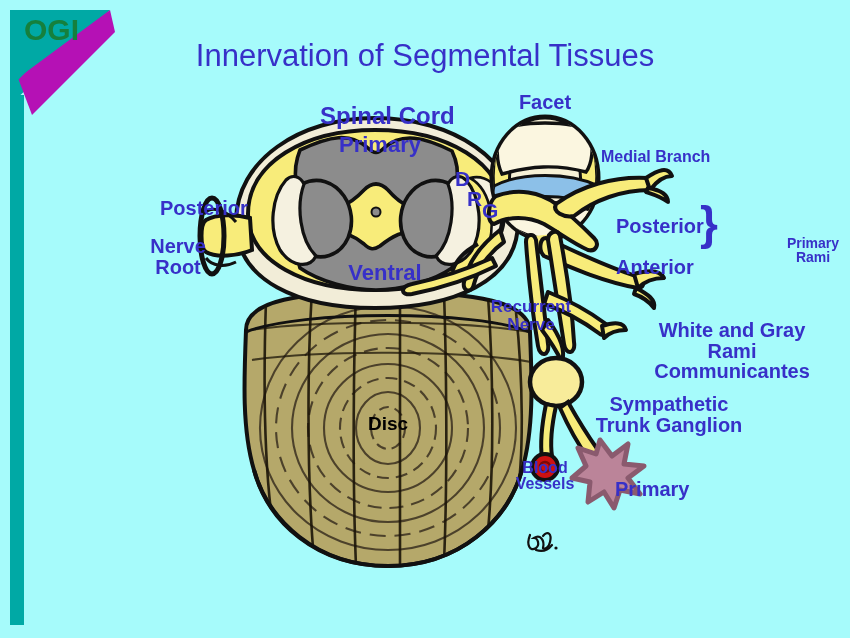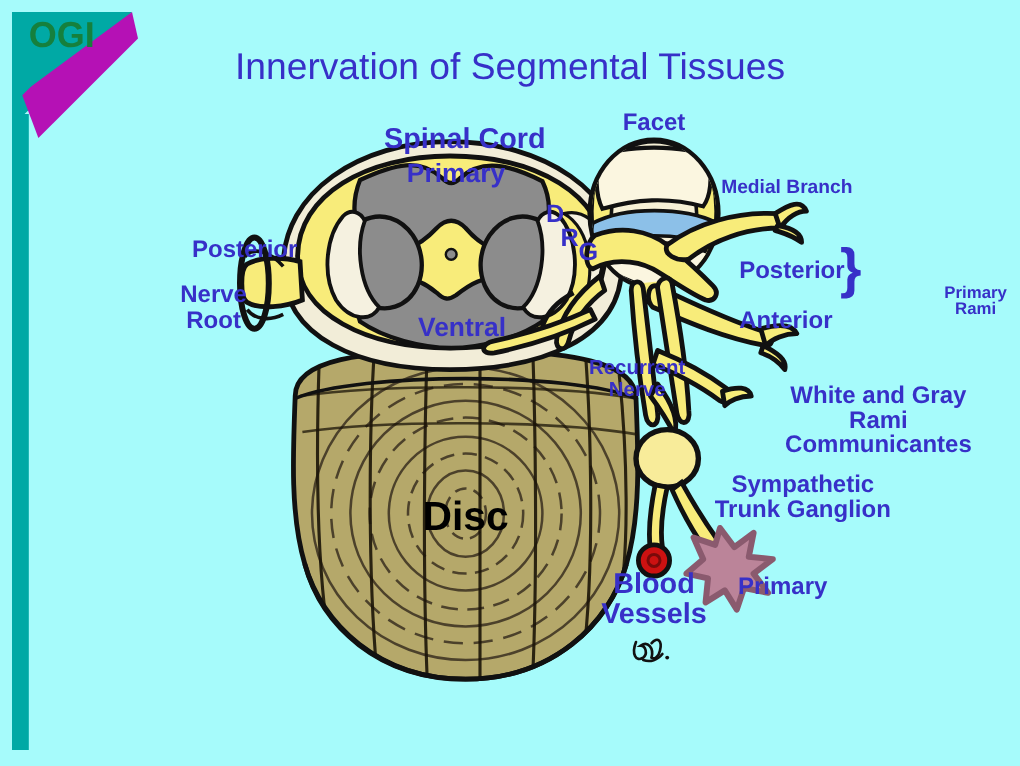--- a/index.html
+++ b/index.html
@@ -301,20 +301,20 @@
   <div class="lbl ctr" style="left:481px; top:298px; width:100px; font-size:17px;">Recurrent
 Nerve</div>
 
   <div class="lbl ctr" style="left:634px; top:320px; width:196px; font-size:20px;">White and Gray
 Rami
 Communicantes</div>
 
   <div class="lbl ctr" style="left:586px; top:394px; width:166px; font-size:20px;">Sympathetic
 Trunk Ganglion</div>
 
-  <div class="lbl ctr" style="left:500px; top:475px; width:90px; font-size:24px;">Blood
+  <div class="lbl ctr" style="left:500px; top:460px; width:90px; font-size:16px;">Blood
 Vessels</div>
 
   <div class="lbl" style="left:615px; top:479px; font-size:20px;">Primary</div>
 
-  <div class="lbl black ctr" style="left:333px; top:414px; width:110px; font-size:34px;">Disc</div>
+  <div class="lbl black ctr" style="left:333px; top:414px; width:110px; font-size:19px;">Disc</div>
 
 </div>
 
 </body></html>

